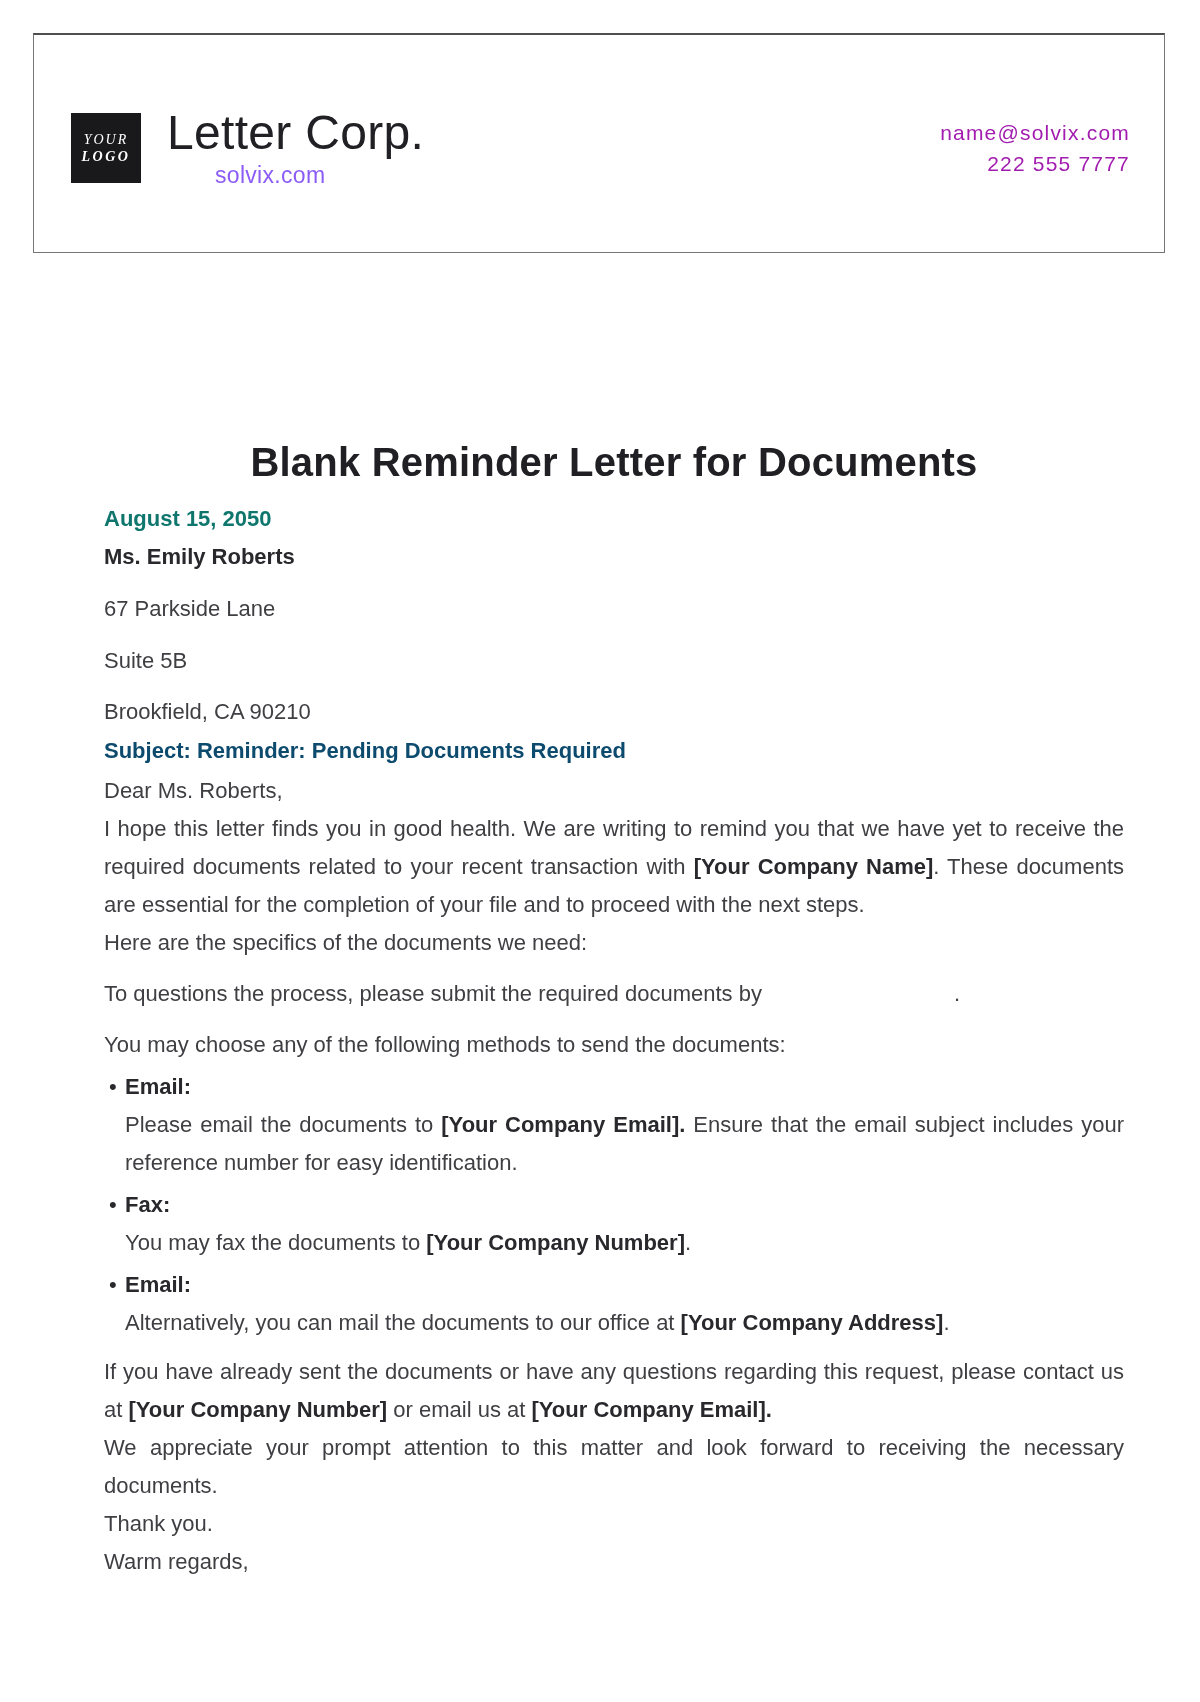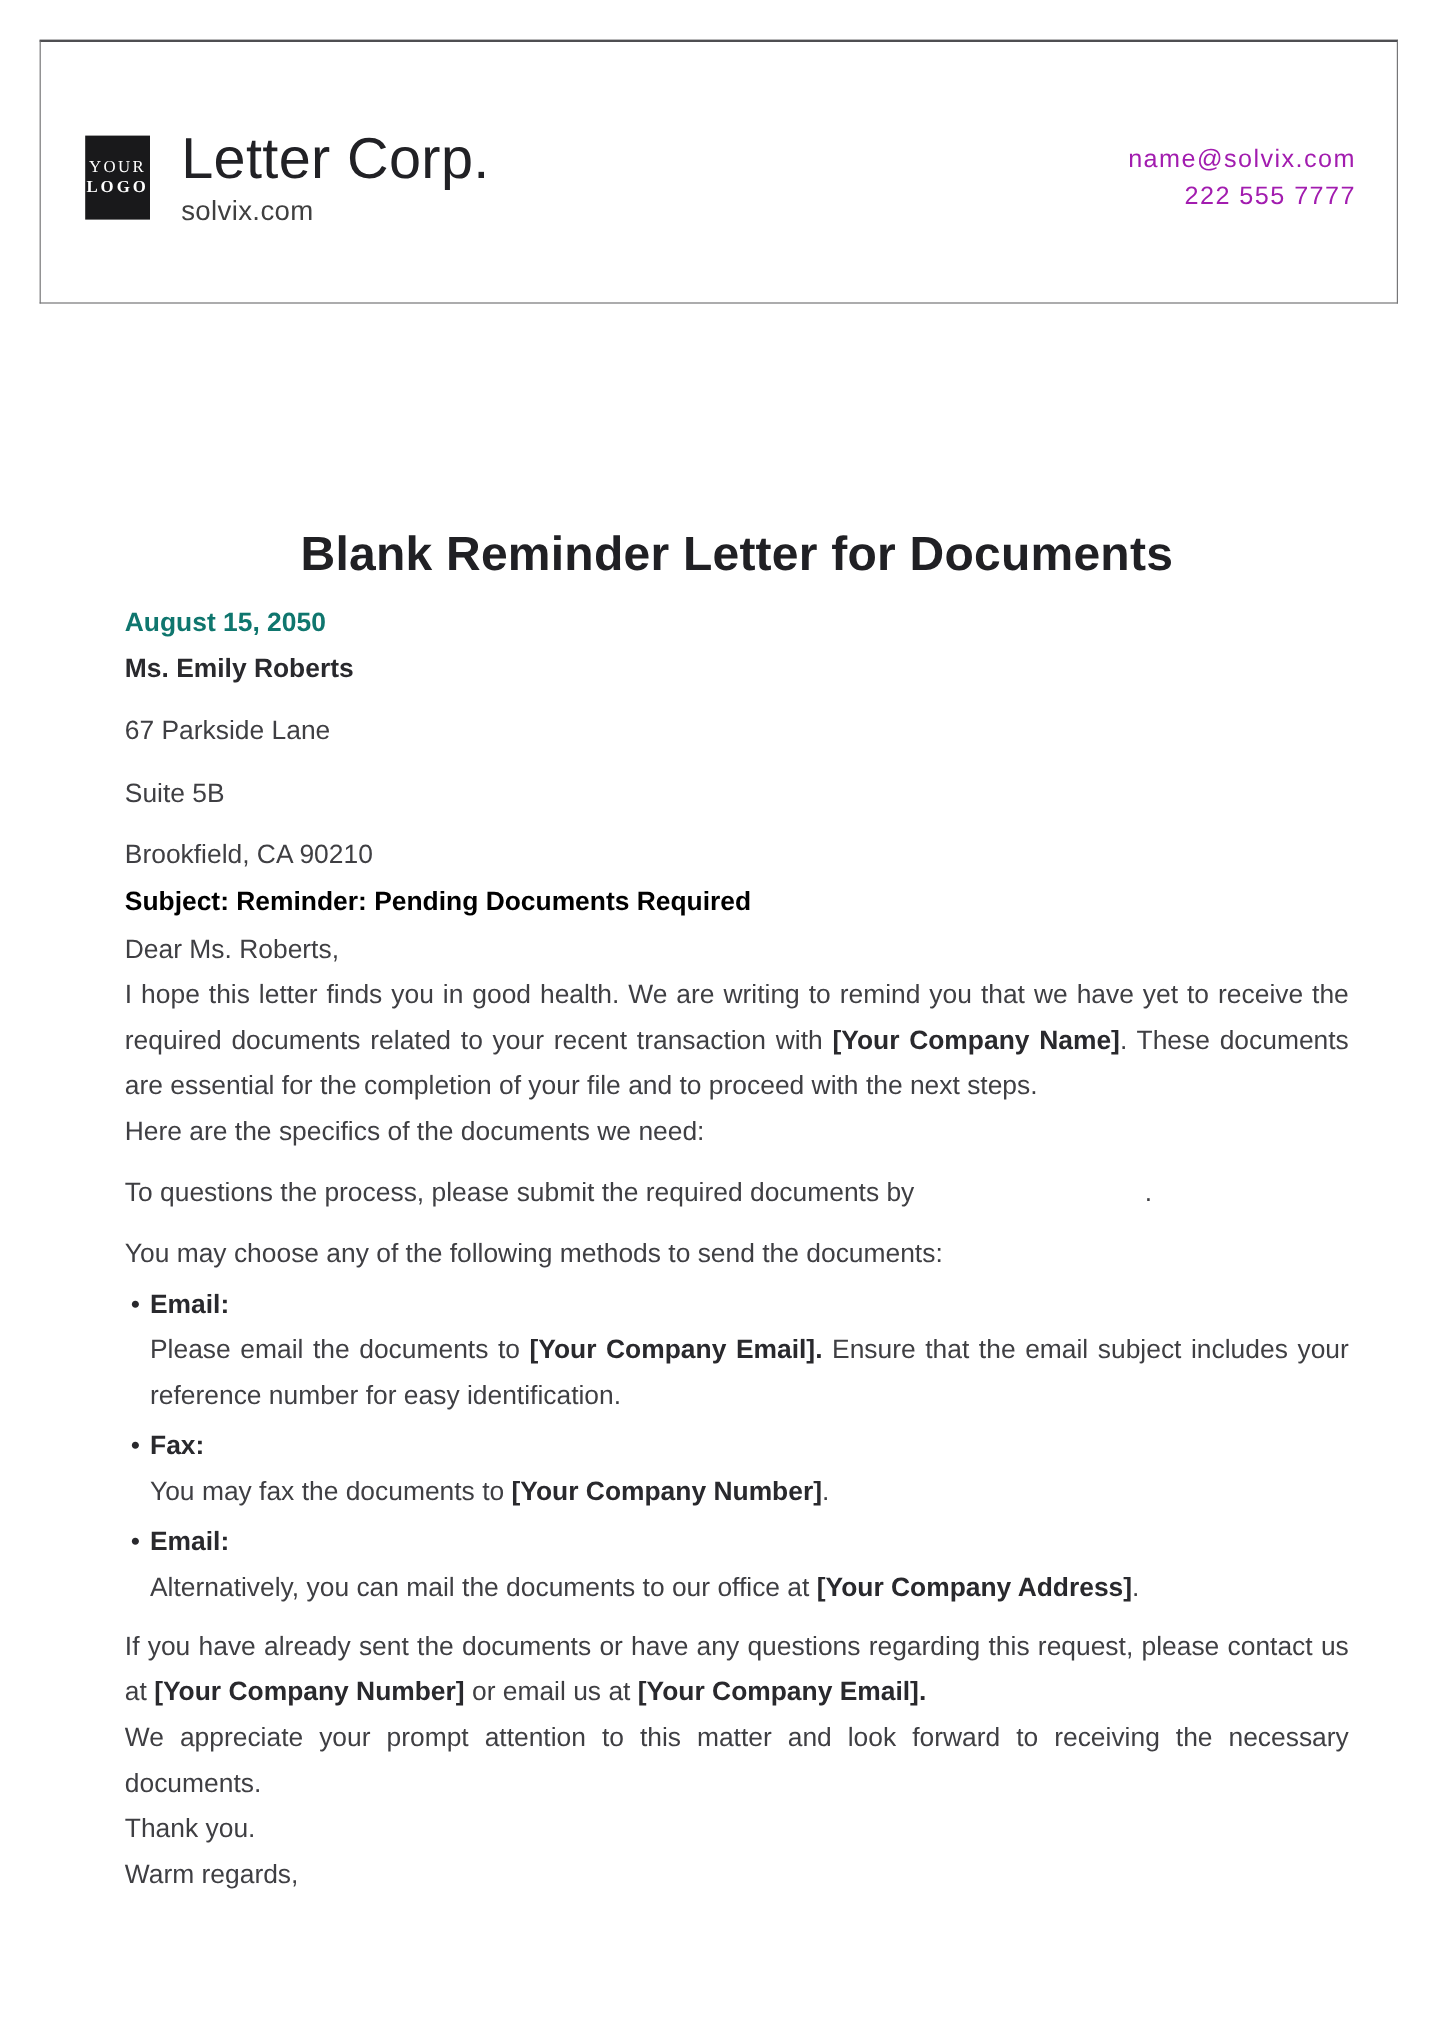--- a/index.html
+++ b/index.html
@@ -26,30 +26,31 @@
     height: 220px;
     border: 1px solid #767678;
     border-top: 2px solid #4f4f52;
     background: #ffffff;
     box-sizing: border-box;
     display: flex;
     align-items: center;
     padding: 8px 34px 0 37px;
   }
   .logo-box {
-    width: 54px;
+    width: 70px;
     height: 70px;
     background: #19191b;
     color: #ffffff;
     display: flex;
     flex-direction: column;
     align-items: center;
     justify-content: center;
     font-family: "Liberation Serif", "DejaVu Serif", serif;
     flex: 0 0 auto;
+    font-style: italic;
   }
   .logo-line1 {
     font-size: 14px;
     letter-spacing: 2px;
     line-height: 17px;
   }
   .logo-line2 {
     font-size: 14px;
     font-weight: 700;
     letter-spacing: 2.5px;
@@ -60,23 +61,24 @@
   }
   .brand-name {
     font-size: 48px;
     font-weight: 500;
     color: #212125;
     line-height: 52px;
     letter-spacing: 0.3px;
   }
   .brand-url {
     font-size: 23px;
-    color: #404040;
+    color: #8b5cf6;
     margin-top: 3px;
     letter-spacing: 0.3px;
+    margin-left: 48px;
   }
   .contact {
     margin-left: auto;
     text-align: right;
     font-size: 21px;
     color: #a21caf;
     letter-spacing: 1.2px;
     line-height: 31px;
     font-weight: 400;
   }
@@ -105,21 +107,21 @@
   }
   .b {
     font-weight: 700;
     color: #29292d;
   }
   p.date      { margin-top: 13px; font-weight: 700; color: #0f766e; }
   p.recipient { font-weight: 700; color: #29292d; }
   p.addr1 { margin-top: 14px; }
   p.addr2 { margin-top: 14px; }
   p.addr3 { margin-top: 13px; }
-  p.subject { margin-top: 1px; font-weight: 700; color: #000000; }
+  p.subject { margin-top: 1px; font-weight: 700; color: #0c4a6e; }
   p.salutation { margin-top: 2px; }
   p.justify { text-align: justify; }
   ul.doc-list {
     list-style: none;
     margin: 4px 0 0 0;
     padding: 0;
   }
   ul.doc-list li {
     position: relative;
     padding-left: 21px;

